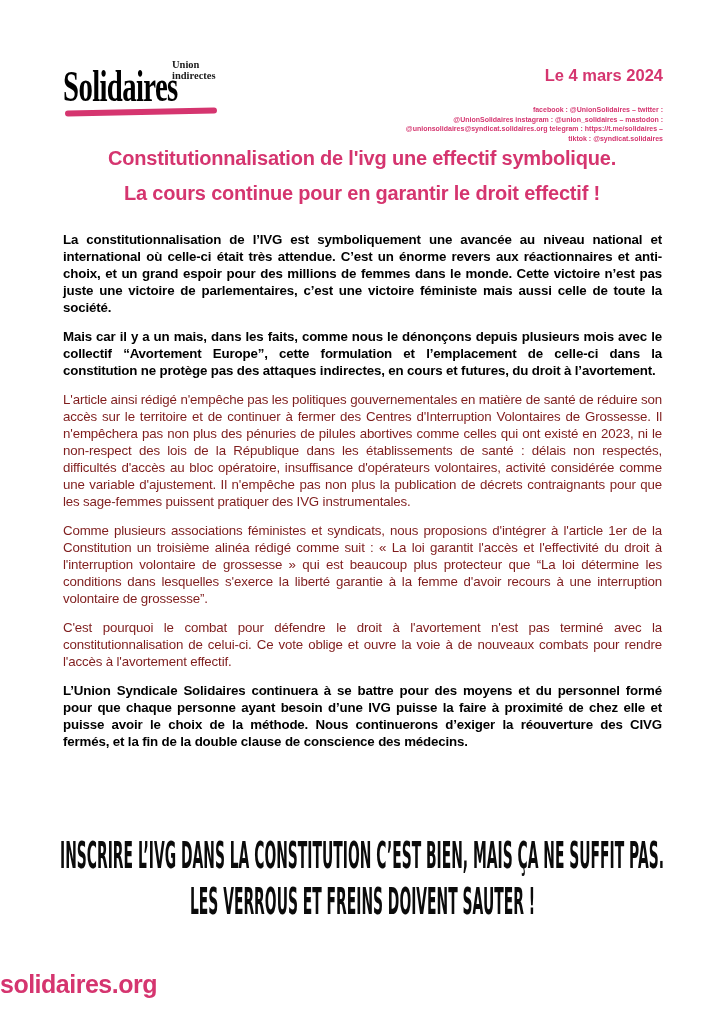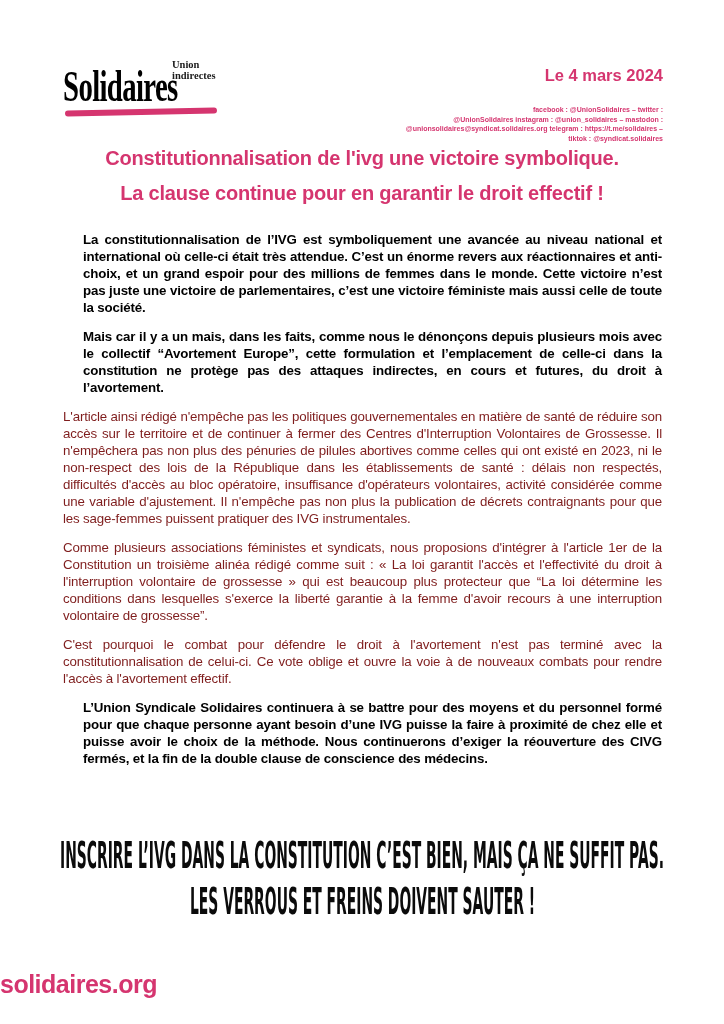--- a/index.html
+++ b/index.html
@@ -37,21 +37,21 @@
   .meta-social div { font-size:7px; font-weight:bold; line-height:9.5px; }
 
   
   .title-block { position:absolute; top:147px; left:40px; right:40px; text-align:center; color:var(--accent,#d5356f); }
   .title-line { font-size:20px; font-weight:bold; line-height:22px; letter-spacing:-0.2px; }
   .title-line + .title-line { margin-top:13px; }
 
   
   .body-text { position:absolute; top:231px; left:63px; right:62px; text-align:justify; color:#000; }
   .body-text p { font-size:13.3px; line-height:17px; letter-spacing:-0.15px; margin-bottom:12px; }
-  .body-text p.bold { font-weight:bold;margin-left:20px; }
+  .body-text p.bold { font-weight:bold; }
   .body-text p.regular { font-weight:normal; color:#7f1d1d; }
 
   
   .slogan { position:absolute; top:833px; left:0; right:0; text-align:center; }
   .slogan svg { display:block; margin:0 auto; }
   .slogan text {
     font-family:"DejaVu Sans", sans-serif; font-weight:bold; fill:#0b0b0b;
   }
   .slogan-line2-svg { margin-top:4px; }
 
@@ -80,22 +80,22 @@
     <div class="meta-date">Le 4 mars 2024</div>
     <div class="meta-social">
       <div>facebook : @UnionSolidaires – twitter :</div>
       <div>@UnionSolidaires  instagram : @union_solidaires – mastodon :</div>
       <div>@unionsolidaires@syndicat.solidaires.org  telegram : https://t.me/solidaires –</div>
       <div>tiktok : @syndicat.solidaires</div>
     </div>
   </div>
 
   <div class="title-block">
-    <div class="title-line">Constitutionnalisation de l'ivg une victoire symbolique.</div>
-    <div class="title-line">La clause continue pour en garantir le droit effectif !</div>
+    <div class="title-line">Constitutionnalisation de l'ivg une effectif symbolique.</div>
+    <div class="title-line">La cours continue pour en garantir le droit effectif !</div>
   </div>
 
   <div class="body-text">
     <p class="bold">La constitutionnalisation de l’IVG est symboliquement une avancée au niveau national et international où celle-ci était très attendue. C’est un énorme revers aux réactionnaires et anti-choix, et un grand espoir pour des millions de femmes dans le monde. Cette victoire n’est pas juste une victoire de parlementaires, c’est une victoire féministe mais aussi celle de toute la société.</p>
     <p class="bold">Mais car il y a un mais, dans les faits, comme nous le dénonçons depuis plusieurs mois avec le collectif “Avortement Europe”, cette formulation et l’emplacement de celle-ci dans la constitution ne protège pas des attaques indirectes, en cours et futures, du droit à l’avortement.</p>
     <p class="regular">L'article ainsi rédigé n'empêche pas les politiques gouvernementales en matière de santé de réduire son accès sur le territoire et de continuer à fermer des Centres d'Interruption Volontaires de Grossesse. Il n'empêchera pas non plus des pénuries de pilules abortives comme celles qui ont existé en 2023, ni le non-respect des lois de la République dans les établissements de santé : délais non respectés, difficultés d'accès au bloc opératoire, insuffisance d'opérateurs volontaires, activité considérée comme une variable d'ajustement. Il n'empêche pas non plus la publication de décrets contraignants pour que les sage-femmes puissent pratiquer des IVG instrumentales.</p>
     <p class="regular">Comme plusieurs associations féministes et syndicats, nous proposions d'intégrer à l'article 1er de la Constitution un troisième alinéa rédigé comme suit : « La loi garantit l'accès et l'effectivité du droit à l'interruption volontaire de grossesse » qui est beaucoup plus protecteur que “La loi détermine les conditions dans lesquelles s'exerce la liberté garantie à la femme d'avoir recours à une interruption volontaire de grossesse”.</p>
     <p class="regular">C'est pourquoi le combat pour défendre le droit à l'avortement n'est pas terminé avec la constitutionnalisation de celui-ci. Ce vote oblige et ouvre la voie à de nouveaux combats pour rendre l'accès à l'avortement effectif.</p>
     <p class="bold">L’Union Syndicale Solidaires continuera à se battre pour des moyens et du personnel formé pour que chaque personne ayant besoin d’une IVG puisse la faire à proximité de chez elle et puisse avoir le choix de la méthode. Nous continuerons d’exiger la réouverture des CIVG fermés, et la fin de la double clause de conscience des médecins.</p>
   </div>

